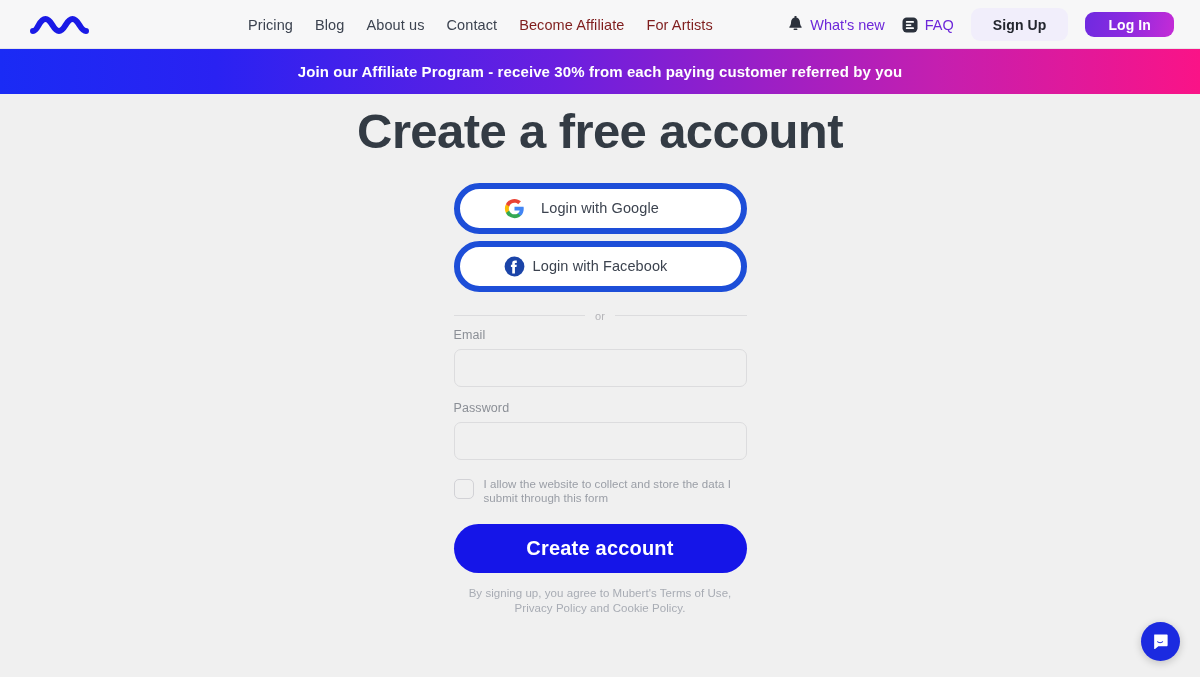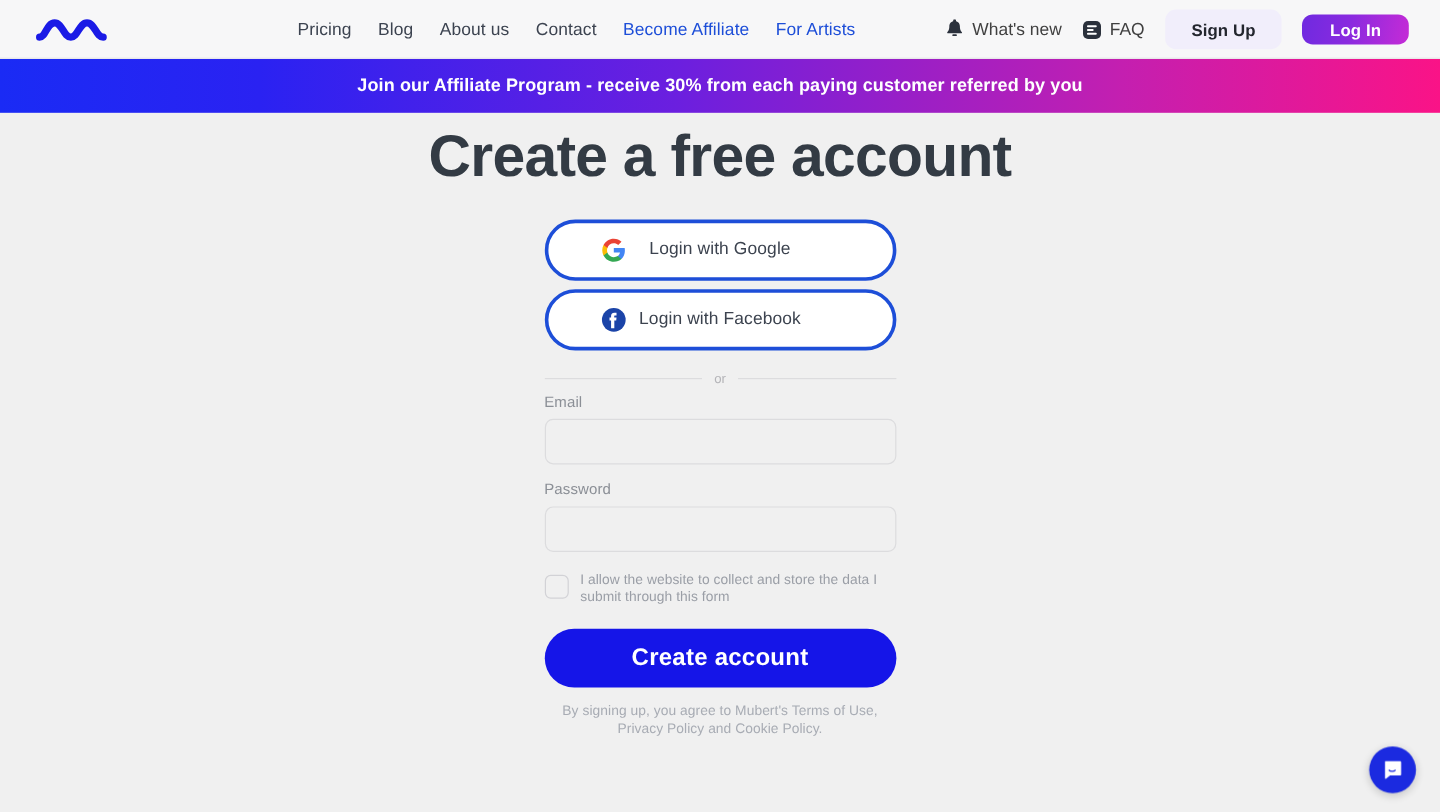--- a/index.html
+++ b/index.html
@@ -49,35 +49,35 @@
     gap: 22px;
     margin-left: 142px;
   }
   .nav-link {
     font-size: 14.5px;
     color: #3c4350;
     text-decoration: none;
     white-space: nowrap;
     letter-spacing: .1px;
   }
-  .nav-link.accent { color: #1d4ed8; }
+  .nav-link.accent { color: #7f1d1d; }
 
   .header-right {
     margin-left: auto;
     display: flex;
     align-items: center;
     gap: 17px;
   }
 
   .hr-item {
     display: flex;
     align-items: center;
     gap: 7px;
     font-size: 14.5px;
-    color: #404040;
+    color: #6d28d9;
     white-space: nowrap;
   }
   .icon-bell { width: 15px; height: 17px; display: block; }
   .icon-faq  { width: 16px; height: 16px; display: block; }
 
   .btn-signup {
     background: #f1eefb;
     color: #23262e;
     border: none;
     border-radius: 9px;
@@ -136,21 +136,21 @@
     line-height: 1.1;
     margin-bottom: 24px;
   }
 
   .form-wrap { width: 293px; }
 
   .social-btn {
     width: 100%;
     height: 51px;
     background: #fff;
-    border: 3px solid #1d4ed8;
+    border: 6px solid #1d4ed8;
     border-radius: 26px;
     display: flex;
     align-items: center;
     justify-content: center;
     cursor: pointer;
     font-family: inherit;
     font-size: 14.5px;
     color: #3c434f;
     position: relative;
     margin-bottom: 7px;

